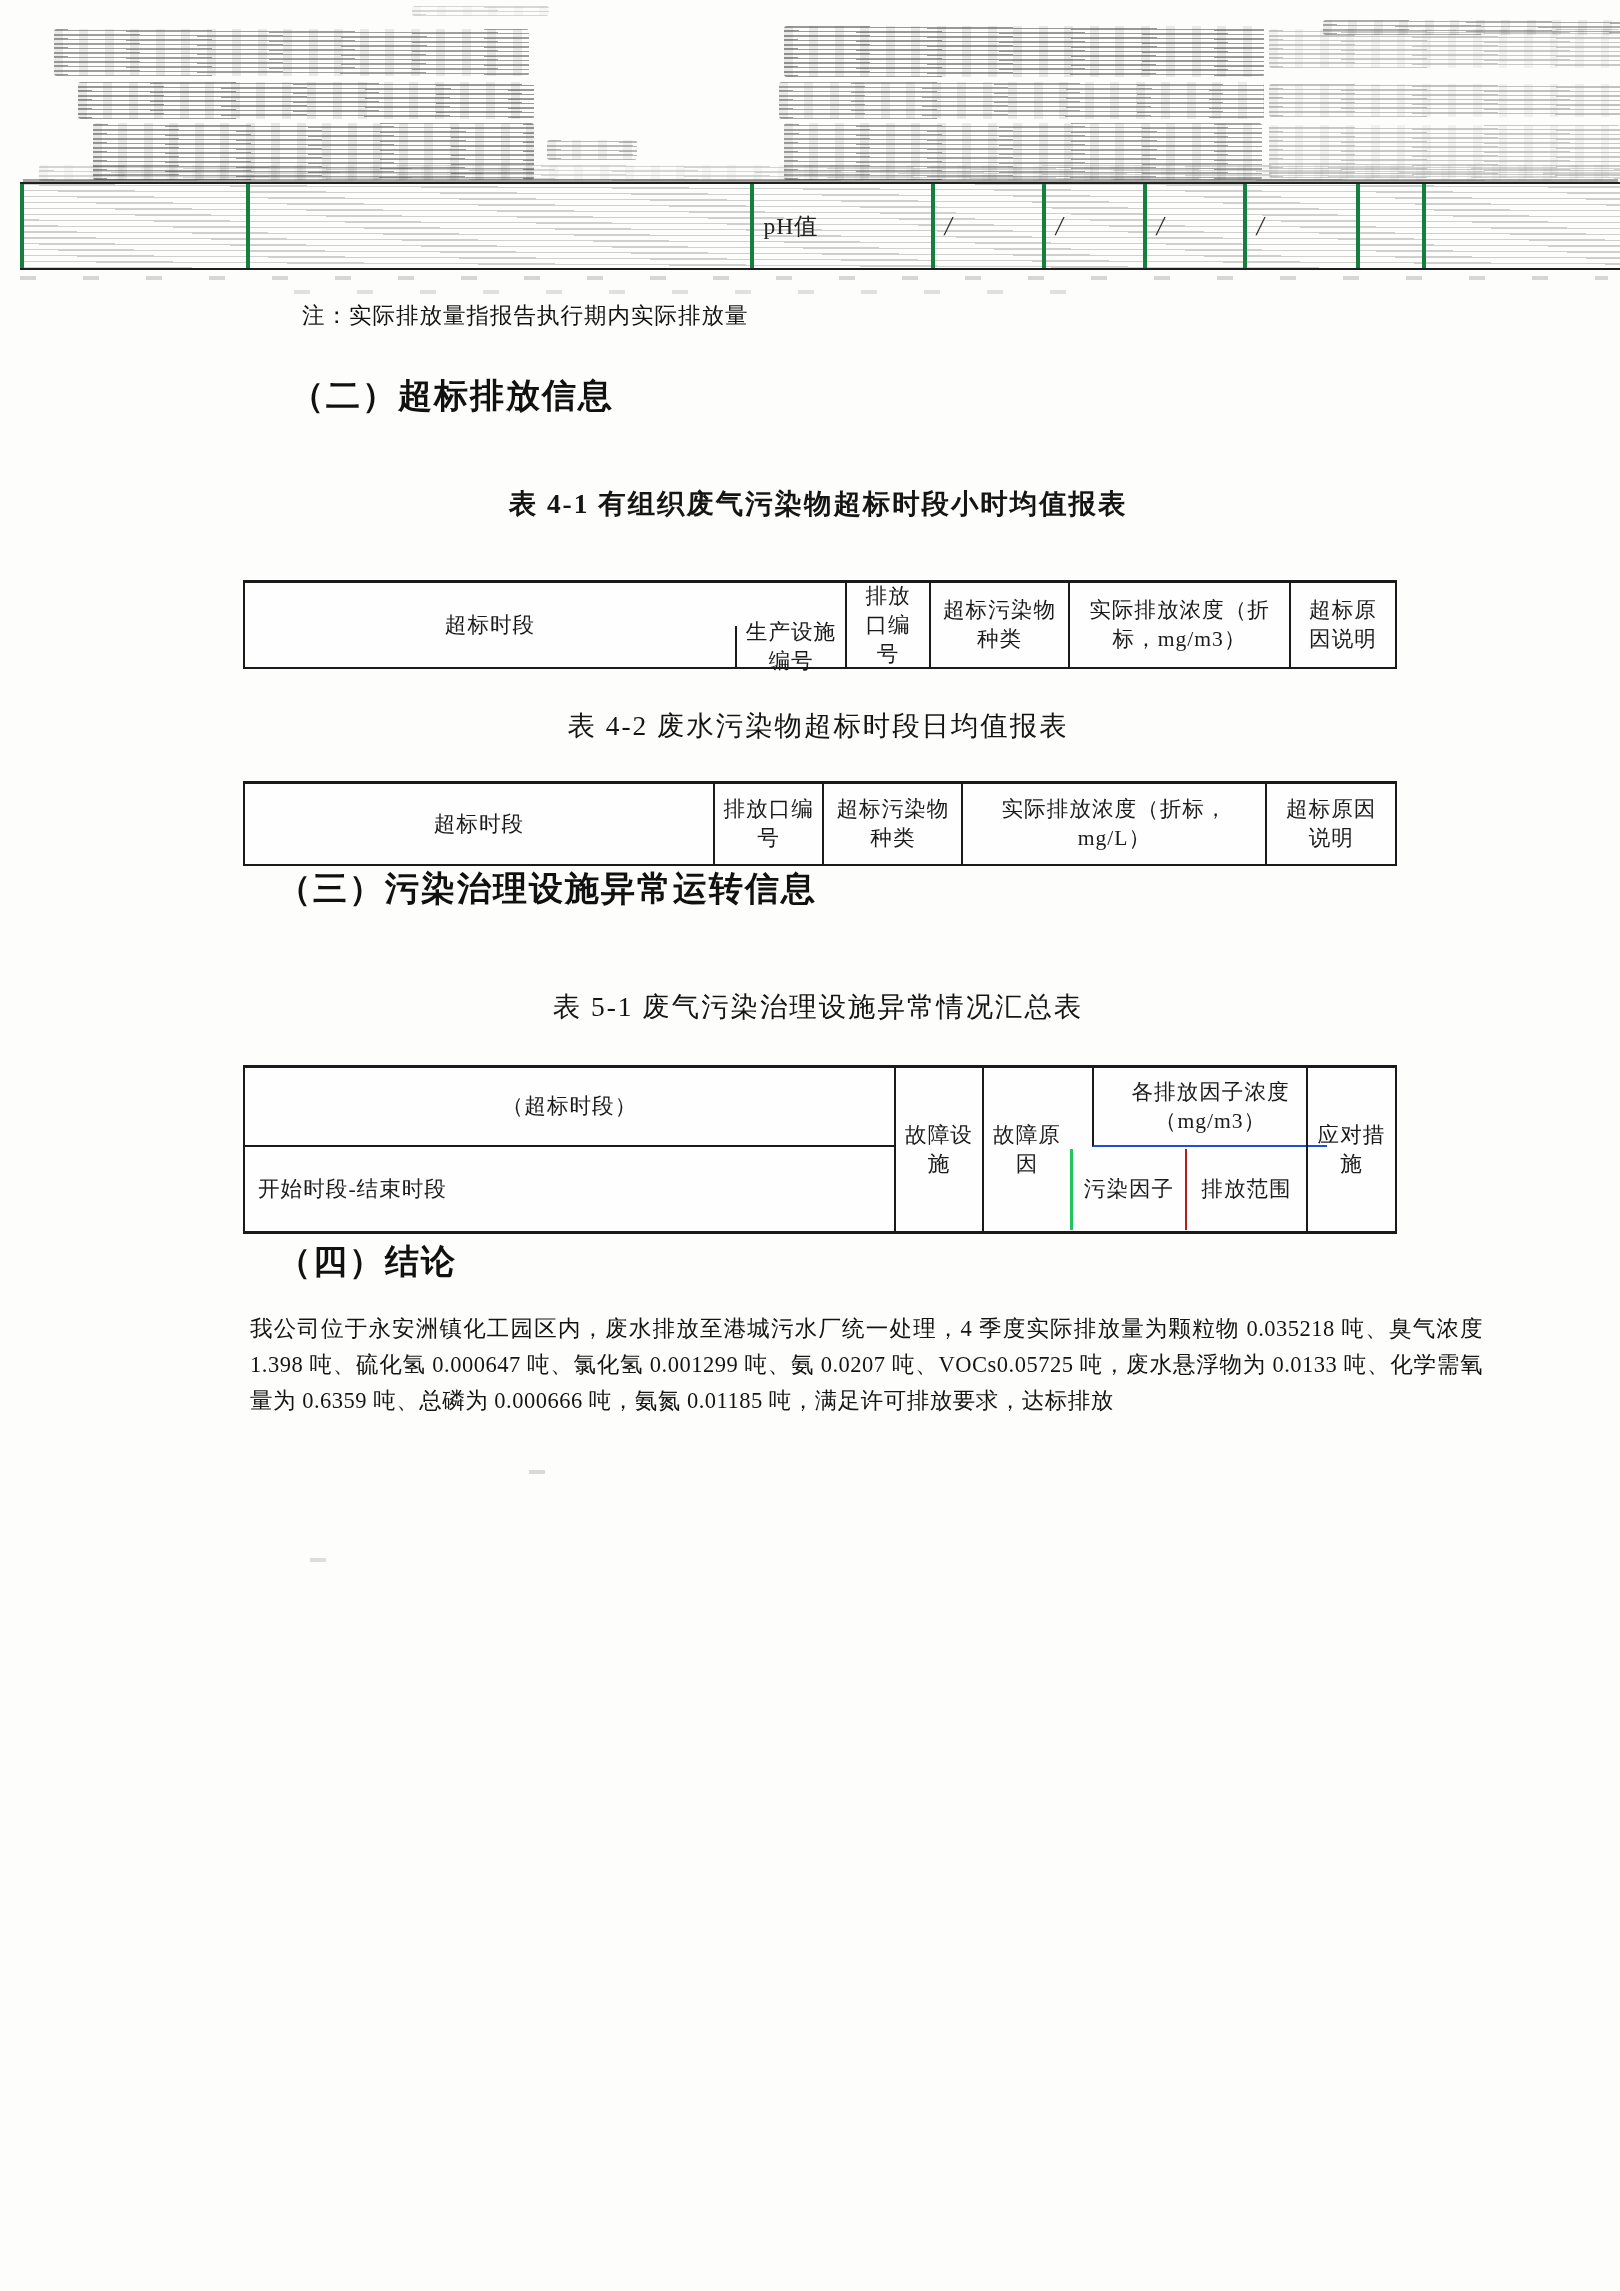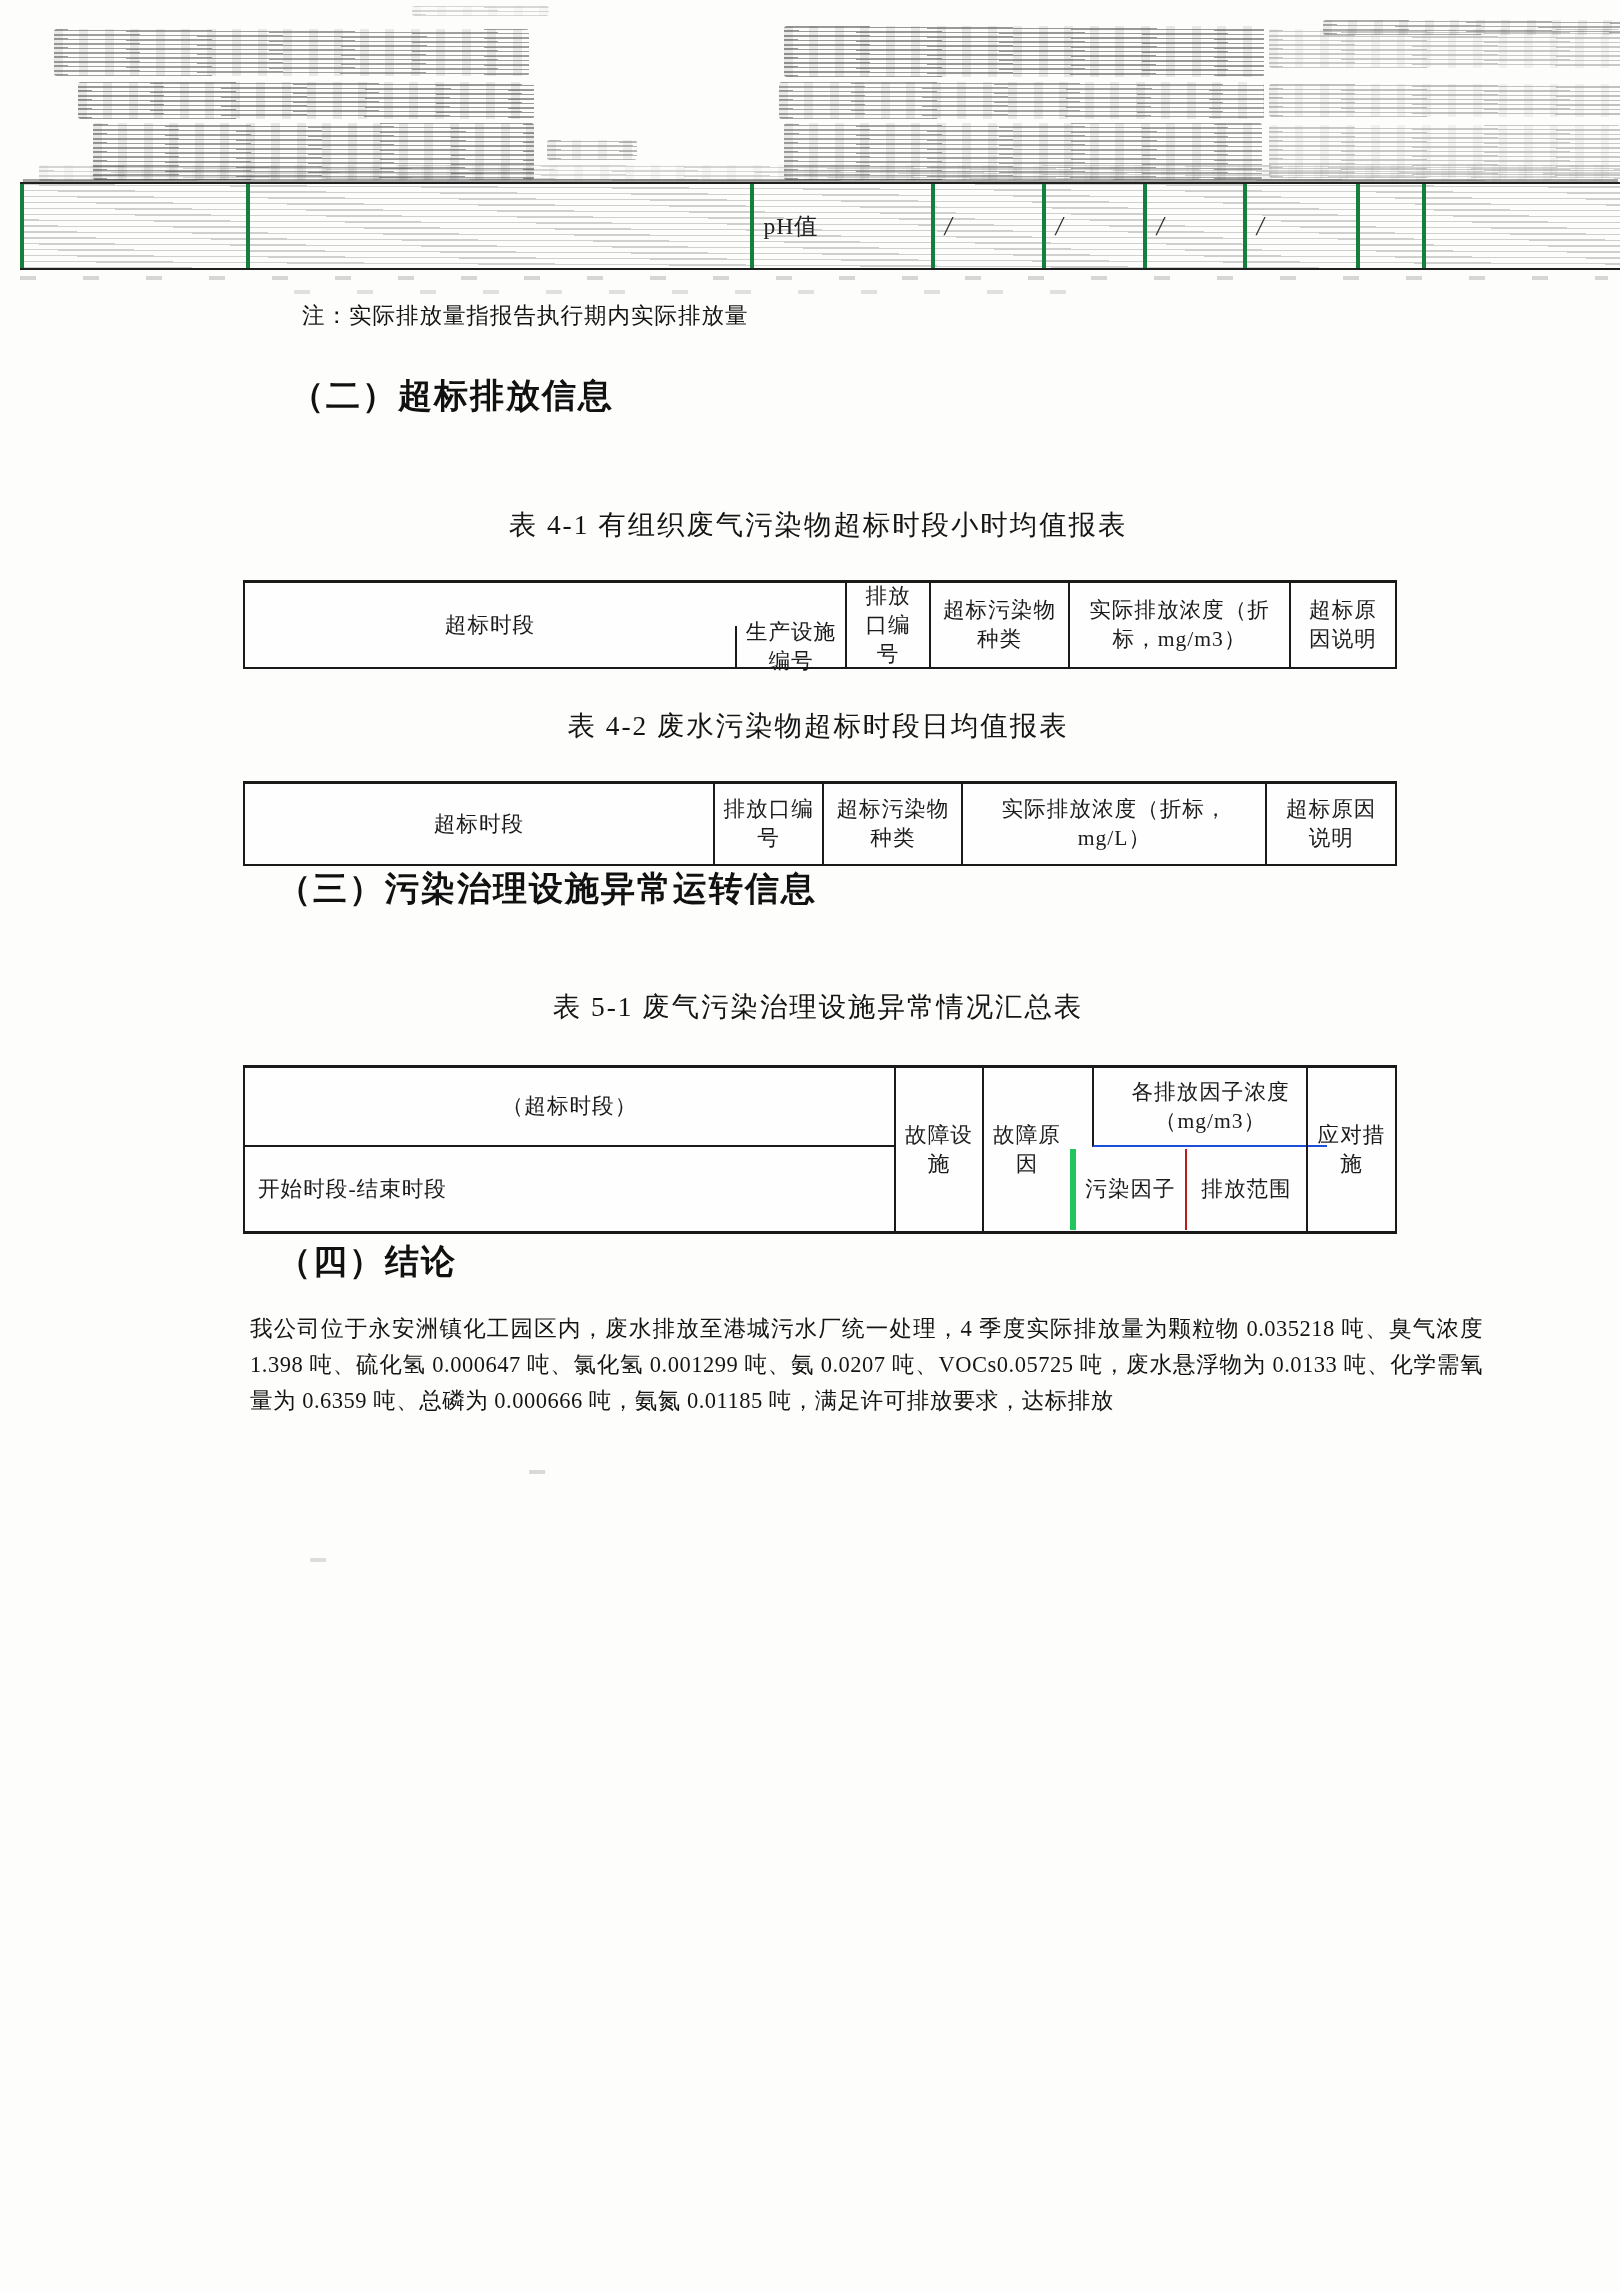--- a/index.html
+++ b/index.html
@@ -69,21 +69,21 @@
   .heading{
     position:absolute; font-size:34px; font-weight:600; letter-spacing:2px; color:#111;
   }
   .h2x{left:290px; top:373px;}
   .h3x{left:277px; top:866px;}
   .h4x{left:277px; top:1239px;}
   .tbl-title{
     position:absolute; left:243px; width:1150px; text-align:center;
     font-size:27.4px; letter-spacing:2px; color:#151515;
   }
-  .tt41{top:507px;} .tt42{top:708px;} .tt51{top:989px;}
+  .tt41{top:486px;font-weight:bold;} .tt42{top:708px;} .tt51{top:989px;}
   
   .htable{
     position:absolute; left:243px; width:1150px; display:flex;
     border:2px solid #1a1a1a; border-top-width:3.9px; border-bottom-width:2.9px;
     background:#fefefe;
   }
   .t41{top:580px; height:84px;}
   .t42{top:781px; height:80px;}
   .hcell{
     border-left:2px solid #1a1a1a; box-sizing:border-box;
@@ -104,21 +104,21 @@
   .t51 .cell{
     position:absolute; box-sizing:border-box;
     display:flex; align-items:center; justify-content:center; text-align:center;
     font-size:21.6px; line-height:29px; letter-spacing:1px; color:#1b1b1b; padding:2px 7.8px;
   }
   .t51 .r1c1{left:0; top:0; width:649px; height:79px; border-bottom:2px solid #1a1a1a;}
   .t51 .r2c1{left:0; top:81px; width:649px; height:81px; justify-content:flex-start; text-align:left; padding-left:13px;}
   .t51 .colf{left:649px; top:0; width:88px; height:163px; border-left:2px solid #1a1a1a;}
   .t51 .colr{left:737px; top:0; width:88px; height:163px; border-left:2px solid #1a1a1a;}
   .t51 .grp{left:847px; top:0; width:235px; height:79px; border-left:2px solid #1a1a1a; border-bottom:2px solid #1d4ed8;}
-  .t51 .sub1{left:825px; top:81px; width:115px; height:81px; border-left:6px solid #22c55e;}
+  .t51 .sub1{left:825px; top:81px; width:115px; height:81px; border-left:3px solid #22c55e;}
   .t51 .sub2{left:940px; top:81px; width:121px; height:81px; border-left:2px solid #b91c1c;}
   .t51 .resp{left:1061px; top:0; width:89px; height:163px; border-left:2px solid #1a1a1a;}
   
   .conclusion{
     position:absolute; left:250px; top:1311px; width:1233px;
     font-size:22.5px; line-height:36px; text-align:justify; letter-spacing:0.5px; color:#141414;
   }
 </style>
 </head>
 <body>

